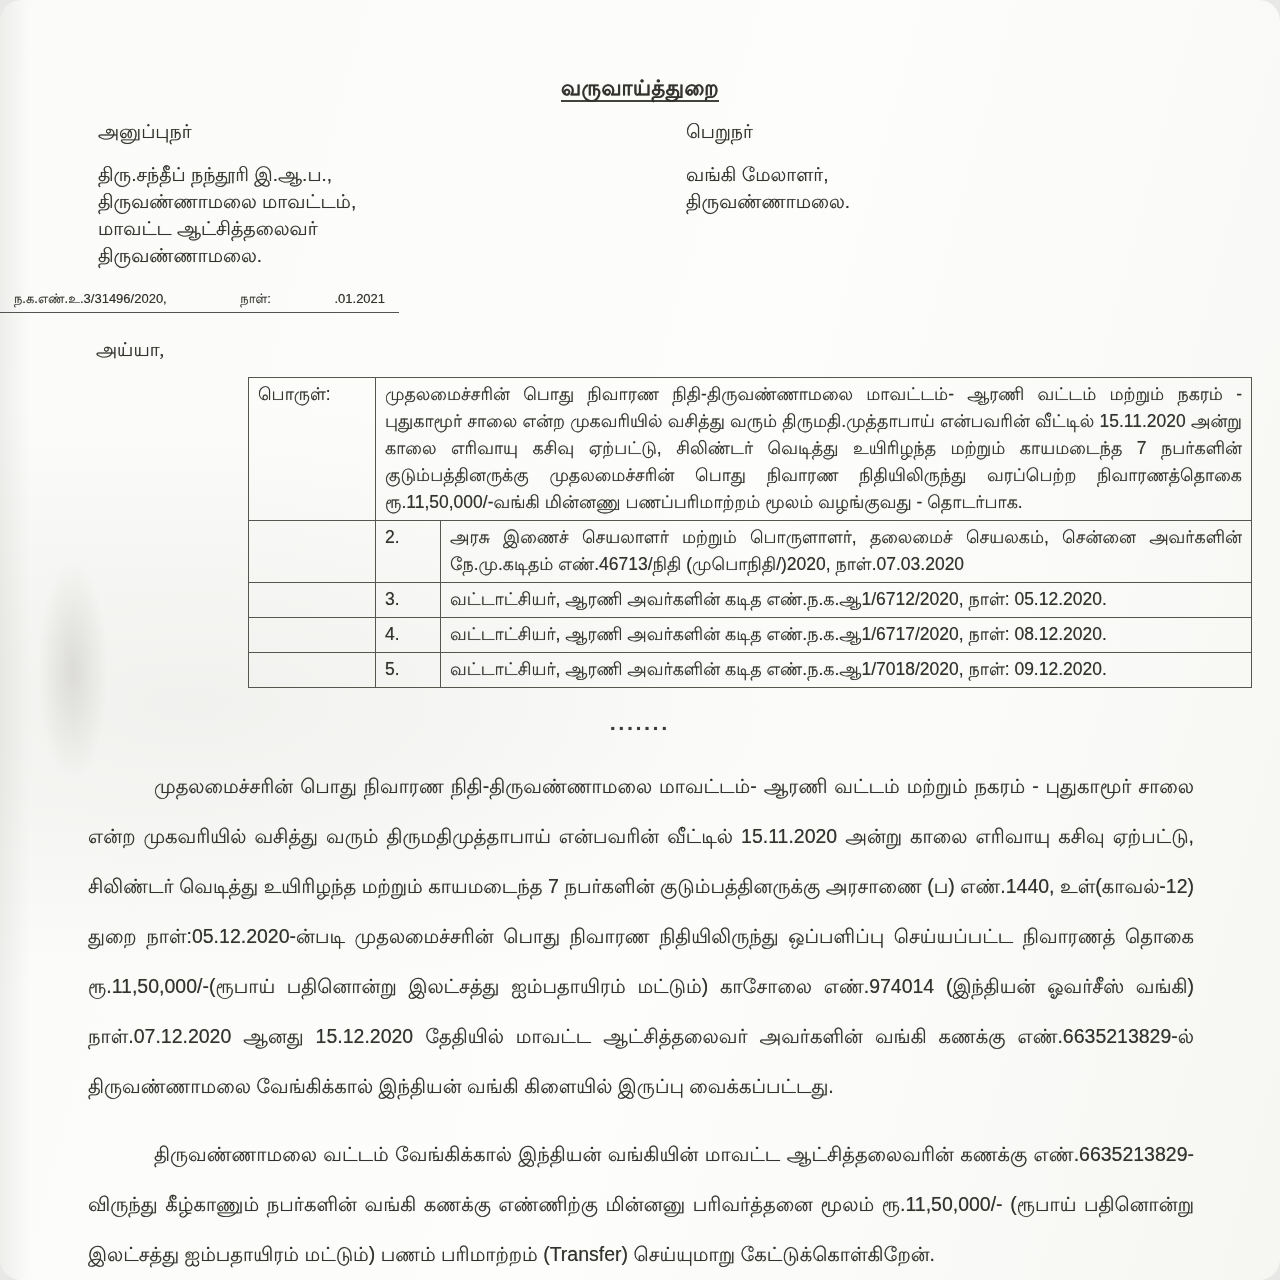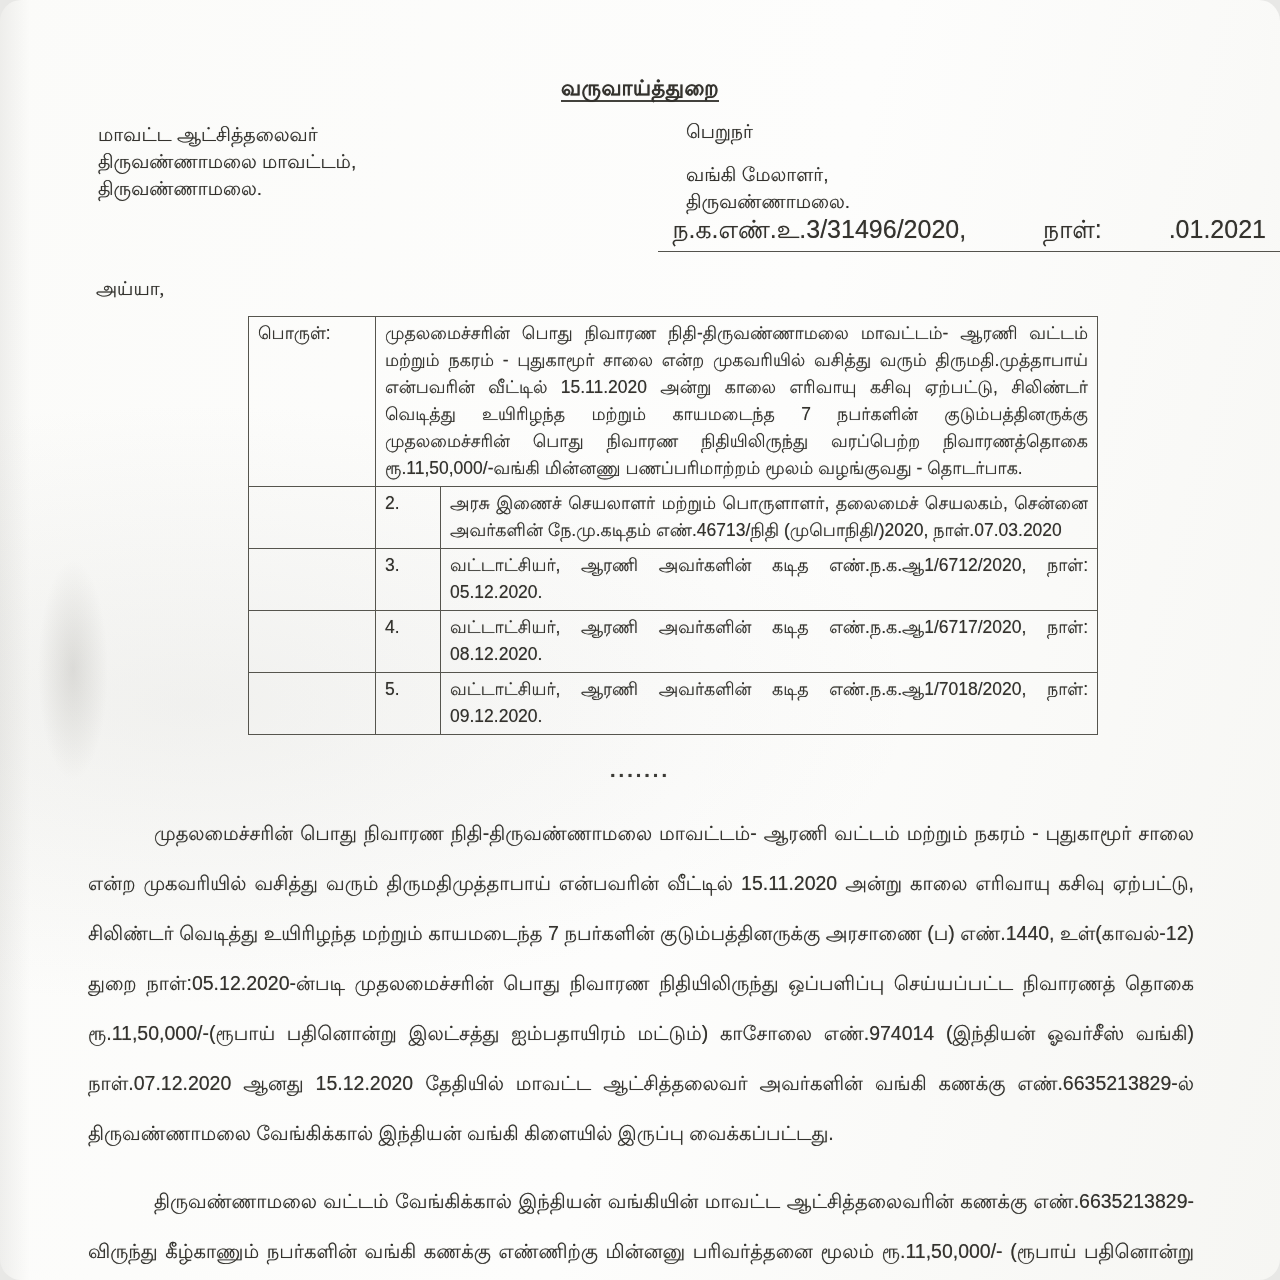--- a/index.html
+++ b/index.html
@@ -29,34 +29,35 @@
   .dept-title span{border-bottom:2px solid #44433e;padding-bottom:1px;}
   .addr-wrap{
     display:flex;
     margin:18px 90px 0 98px;
   }
   .addr-col-left{flex:0 0 548px;}
   .addr-col-right{flex:1;margin-left:40px;}
   .addr-label{font-size:19px;margin-bottom:16px;}
   .addr-line{font-size:19px;line-height:27px;}
   .ref-line{
-    text-align:right;
-    font-size:25px;
+    margin-top:22px;
+    text-align:left;
+    font-size:13px;
   }
   .ref-inner{
     display:inline-block;
     border-bottom:1.6px solid #55544e;
     padding:0 14px 4px 14px;
   }
   .ref-num{margin-right:70px;}
   .ref-date-label{margin-right:60px;}
   .salutation{margin:26px 0 0 96px;font-size:19px;font-family:Liberation Serif, serif;}
   .doc-table{
     margin:14px 0 0 248px;
-    width:850px;
+    width:1004px;
     border-collapse:collapse;
     font-size:17.5px;
   }
   .doc-table td{
     border:1.4px solid #57564f;
     vertical-align:top;
     padding:3px 9px 4px 9px;
     line-height:27px;
   }
   td.c-label{width:108px;}
@@ -99,22 +100,24 @@
   <div class="artifact a2"></div>
 
   <div class="scan">
 
     <div class="dept-title">
       <span>வருவாய்த்துறை</span>
     </div>
 
     <div class="addr-wrap">
       <div class="addr-col-left">
+        <div class="addr-label">அனுப்புநர்</div>
+        <div class="addr-line">திரு.சந்தீப் நந்தூரி இ.ஆ.ப.,</div>
+        <div class="addr-line">திருவண்ணாமலை மாவட்டம்,</div>
         <div class="addr-line">மாவட்ட ஆட்சித்தலைவர்</div>
-        <div class="addr-line">திருவண்ணாமலை மாவட்டம்,</div>
         <div class="addr-line">திருவண்ணாமலை.</div>
       </div>
       <div class="addr-col-right">
         <div class="addr-label">பெறுநர்</div>
         <div class="addr-line">வங்கி மேலாளர்,</div>
         <div class="addr-line">திருவண்ணாமலை.</div>
       </div>
     </div>
 
     <div class="ref-line">

